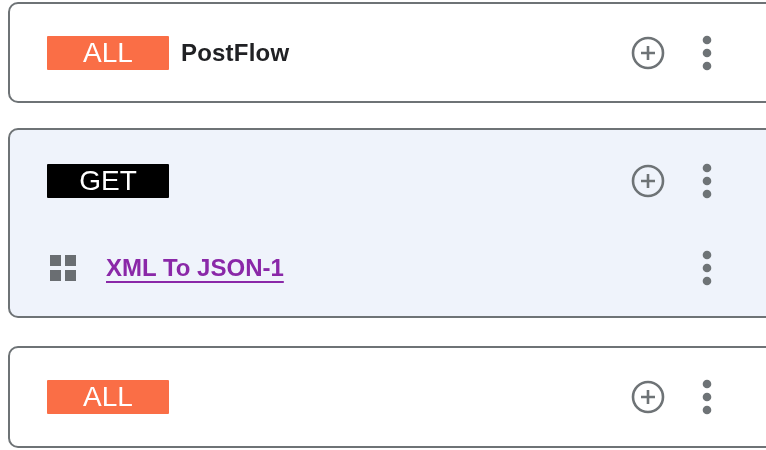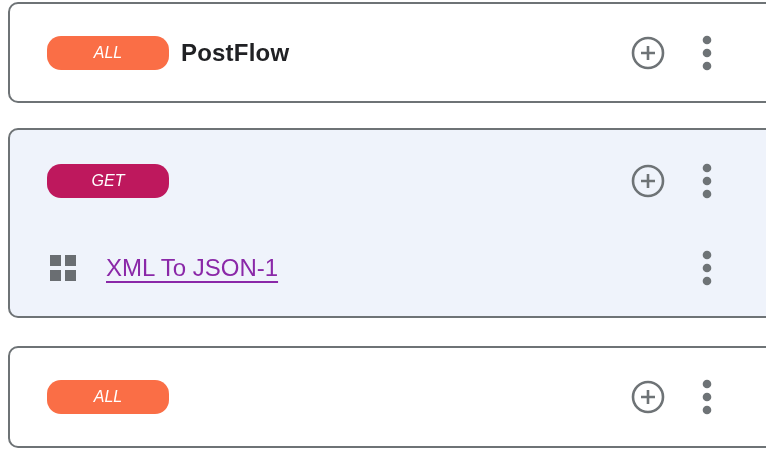--- a/index.html
+++ b/index.html
@@ -37,29 +37,28 @@
     box-sizing: border-box;
   }
   .row-h97  { height: 97px;  }
   .row-h98  { height: 98px;  }
   .row-head { height: 102px; }
   .row-policy { height: 72px; }
 
   .badge {
     width: 122px;
     height: 34px;
-    border-radius: 14px;
+    border-radius: 1px;
     display: flex;
     align-items: center;
     justify-content: center;
     color: #ffffff;
-    font-size: 16px;
+    font-size: 28px;
     font-weight: 400;
     flex: 0 0 auto;
-    font-style: italic;
   }
   .flow-title {
     margin-left: 12px;
     font-size: 24px;
     font-weight: 700;
     color: #202124;
     letter-spacing: 0.2px;
     white-space: nowrap;
   }
   .icon-btn {
@@ -77,21 +76,21 @@
   .kebab-btn { left: 690px; width: 14px; height: 36px; }
 
   .grid-icon {
     margin-left: 3px;
     flex: 0 0 auto;
     line-height: 0;
   }
   .policy-link {
     margin-left: 30px;
     font-size: 24px;
-    font-weight: 400;
+    font-weight: 700;
     text-decoration: underline;
     text-decoration-thickness: 2px;
     text-underline-offset: 5px;
     white-space: nowrap;
     cursor: pointer;
   }
 </style>
 </head>
 <body>
 
@@ -116,21 +115,21 @@
             <circle cx="7" cy="18" r="4.3" fill="#6E7376"></circle>
             <circle cx="7" cy="31" r="4.3" fill="#6E7376"></circle>
           </svg>
         </span>
       </button>
     </div>
   </section>
 
   <section class="card card-selected" style="background-color: rgb(239, 243, 251);">
     <div class="row row-head">
-      <span class="badge" style="background-color: #be185d;">GET</span>
+      <span class="badge" style="background-color: #000000;">GET</span>
       <button class="icon-btn plus-btn">
         <span>
           <svg width="34" height="34" viewBox="0 0 34 34">
             <circle cx="17" cy="17" r="15" fill="none" stroke="#6E7376" stroke-width="2.6"></circle>
             <path d="M10 17 H24 M17 10 V24" stroke="#6E7376" stroke-width="2.6" fill="none"></path>
           </svg>
         </span>
       </button>
       <button class="icon-btn kebab-btn">
         <span>

